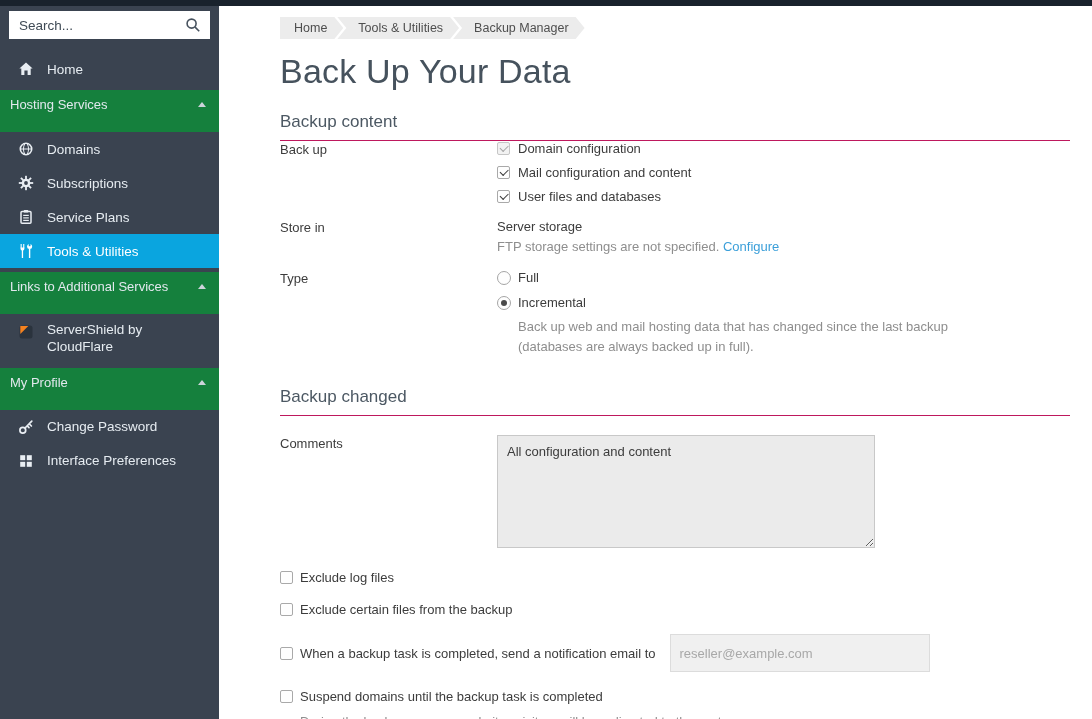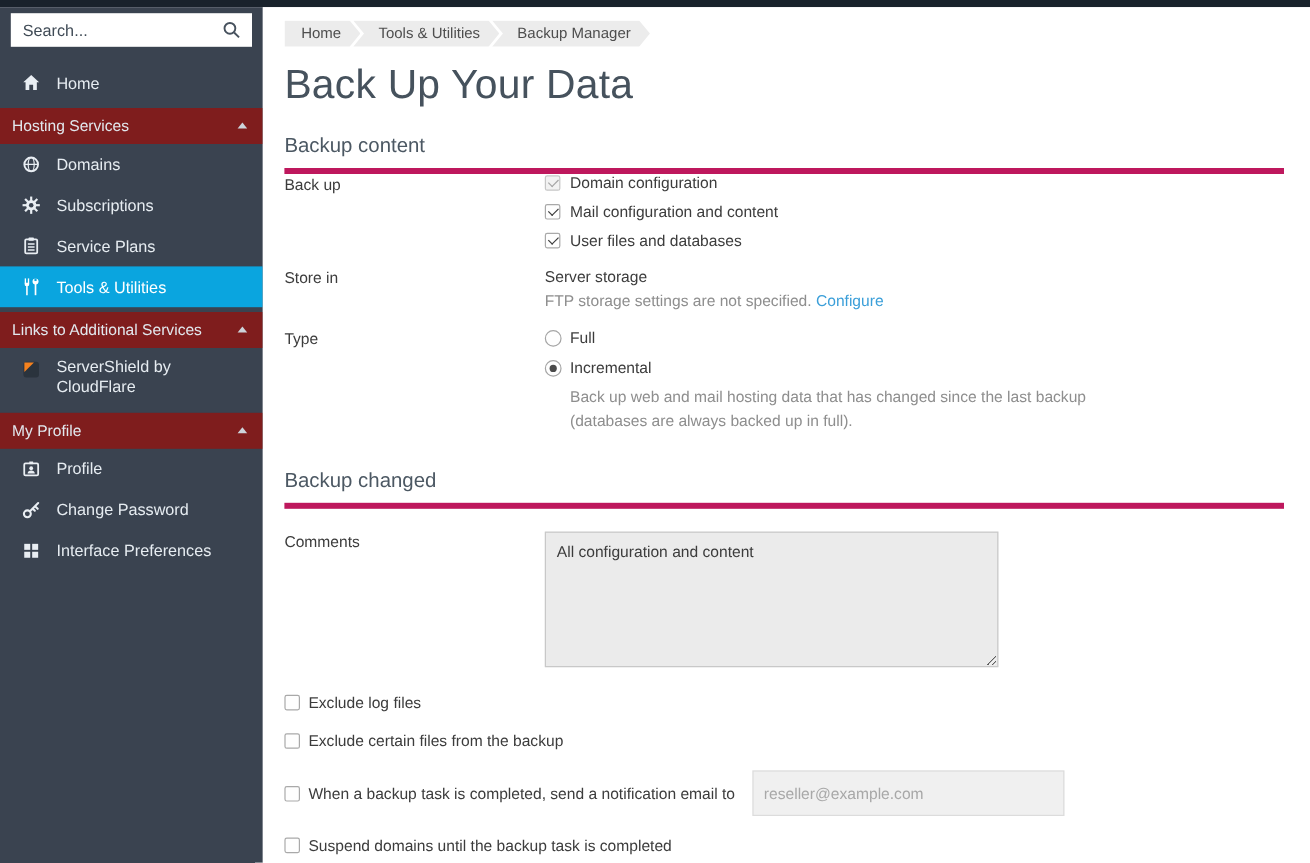--- a/index.html
+++ b/index.html
@@ -3,21 +3,21 @@
 <meta charset="utf-8">
 <style>
   * { box-sizing: border-box; margin: 0; padding: 0; }
   html, body { width: 1092px; height: 719px; overflow: hidden; }
   body {
     font-family: "Liberation Sans", "DejaVu Sans", sans-serif;
     background: #fff;
     color: #3c3c3c;
   }
   .topbar { height: 6px; background: #19222c; width: 100%; }
-  .layout { display: flex; height: 713px; }
+  .layout { display: flex; height: 713px; gap: 43px; }
 
   
   .sidebar { width: 219px; flex-shrink: 0; background: #3a4350; overflow: hidden; }
   .search-box {
     margin: 5px 9px 13px 9px; height: 28px; background: #fff;
     display: flex; align-items: center; padding: 0 9px 0 10px;
   }
   .search-box input {
     flex: 1; border: none; outline: none; font-size: 13.5px; color: #333;
     font-family: inherit; background: transparent; min-width: 0;
@@ -27,22 +27,22 @@
     display: flex; align-items: center; gap: 13px;
     padding: 8px 10px 8px 18px; min-height: 34px;
     color: #e6ecf1; font-size: 13.5px; cursor: pointer;
   }
   .nav-item.active { background: #0aa5df; color: #fff; }
   .nav-item .icon { width: 16px; height: 16px; flex-shrink: 0; display: inline-flex; }
   .nav-item.two-line { align-items: flex-start; }
   .nav-item.two-line .icon { margin-top: 2px; }
   .nav-item.two-line .nav-label { line-height: 1.25; max-width: 150px; }
   .section-header {
-    background: #7f1d1d; color: #e2e8ee; font-size: 13px;
-    padding: 7px 13px 8px 10px; display: flex; justify-content: space-between;
+    background: #15803d; color: #e2e8ee; font-size: 13px;
+    padding: 7px 13px 20px 10px; display: flex; justify-content: space-between;
     align-items: center; cursor: pointer; margin-top: 4px;
   }
   .caret-up {
     width: 0; height: 0; border-left: 4px solid transparent;
     border-right: 4px solid transparent; border-bottom: 5px solid #cdd4db;
   }
 
   
   main { flex: 1; background: #fff; padding: 11px 22px 0 18px; }
   .breadcrumb { display: flex; height: 22px; }
@@ -52,21 +52,21 @@
     clip-path: polygon(0 0, calc(100% - 9px) 0, 100% 50%, calc(100% - 9px) 100%, 0 100%);
     cursor: pointer;
   }
   .crumb + .crumb {
     margin-left: -6px; padding-left: 21px;
     clip-path: polygon(0 0, calc(100% - 9px) 0, 100% 50%, calc(100% - 9px) 100%, 0 100%, 9px 50%);
   }
   h1 { font-size: 34px; font-weight: 400; color: #46525d; margin-top: 13px; letter-spacing: .2px; }
   h2 {
     font-size: 17px; font-weight: 400; color: #4c5863;
-    margin-top: 21px; padding-bottom: 8px; border-bottom: 5px solid #be185d;
+    margin-top: 21px; padding-bottom: 8px; border-bottom: 1px solid #be185d;
   }
   h2.settings { margin-top: 30px; }
 
   .form-row { display: flex; font-size: 13px; }
   .flabel { width: 217px; flex-shrink: 0; color: #3c3c3c; padding-top: 1px; }
   .fvalue { flex: 1; }
 
   .check-line { display: flex; align-items: center; gap: 8px; margin-bottom: 9px; }
   .check-line:last-child { margin-bottom: 0; }
   .cb {
@@ -212,31 +212,20 @@
         </svg>
       </span>
       <span class="nav-label">ServerShield by CloudFlare</span>
     </div>
 
     <div class="section-header">
       <span>My Profile</span>
       <span class="caret-up"></span>
     </div>
 
-    <div class="nav-item">
-      <span class="icon">
-        <svg width="16" height="16" viewBox="0 0 16 16">
-          <rect x="2.2" y="3.2" width="11.6" height="10" rx="1" fill="none" stroke="#e9eef3" stroke-width="1.5"></rect>
-          <rect x="6.4" y="1.6" width="3.2" height="2.2" fill="#e9eef3"></rect>
-          <circle cx="8" cy="7.2" r="1.6" fill="#e9eef3"></circle>
-          <path d="M5 11.6 c0-1.8 1.3-2.6 3-2.6 s3 .8 3 2.6 Z" fill="#e9eef3"></path>
-        </svg>
-      </span>
-      <span class="nav-label">Profile</span>
-    </div>
 
     <div class="nav-item">
       <span class="icon">
         <svg width="16" height="16" viewBox="0 0 16 16">
           <circle cx="4.8" cy="11.2" r="2.9" fill="none" stroke="#e9eef3" stroke-width="1.7"></circle>
           <path d="M7 9 L13.8 2.2 M11.2 4.8 l2.2 2.2 M9.2 6.8 l1.8 1.8" stroke="#e9eef3" stroke-width="1.7" fill="none" stroke-linecap="round"></path>
         </svg>
       </span>
       <span class="nav-label">Change Password</span>
     </div>

